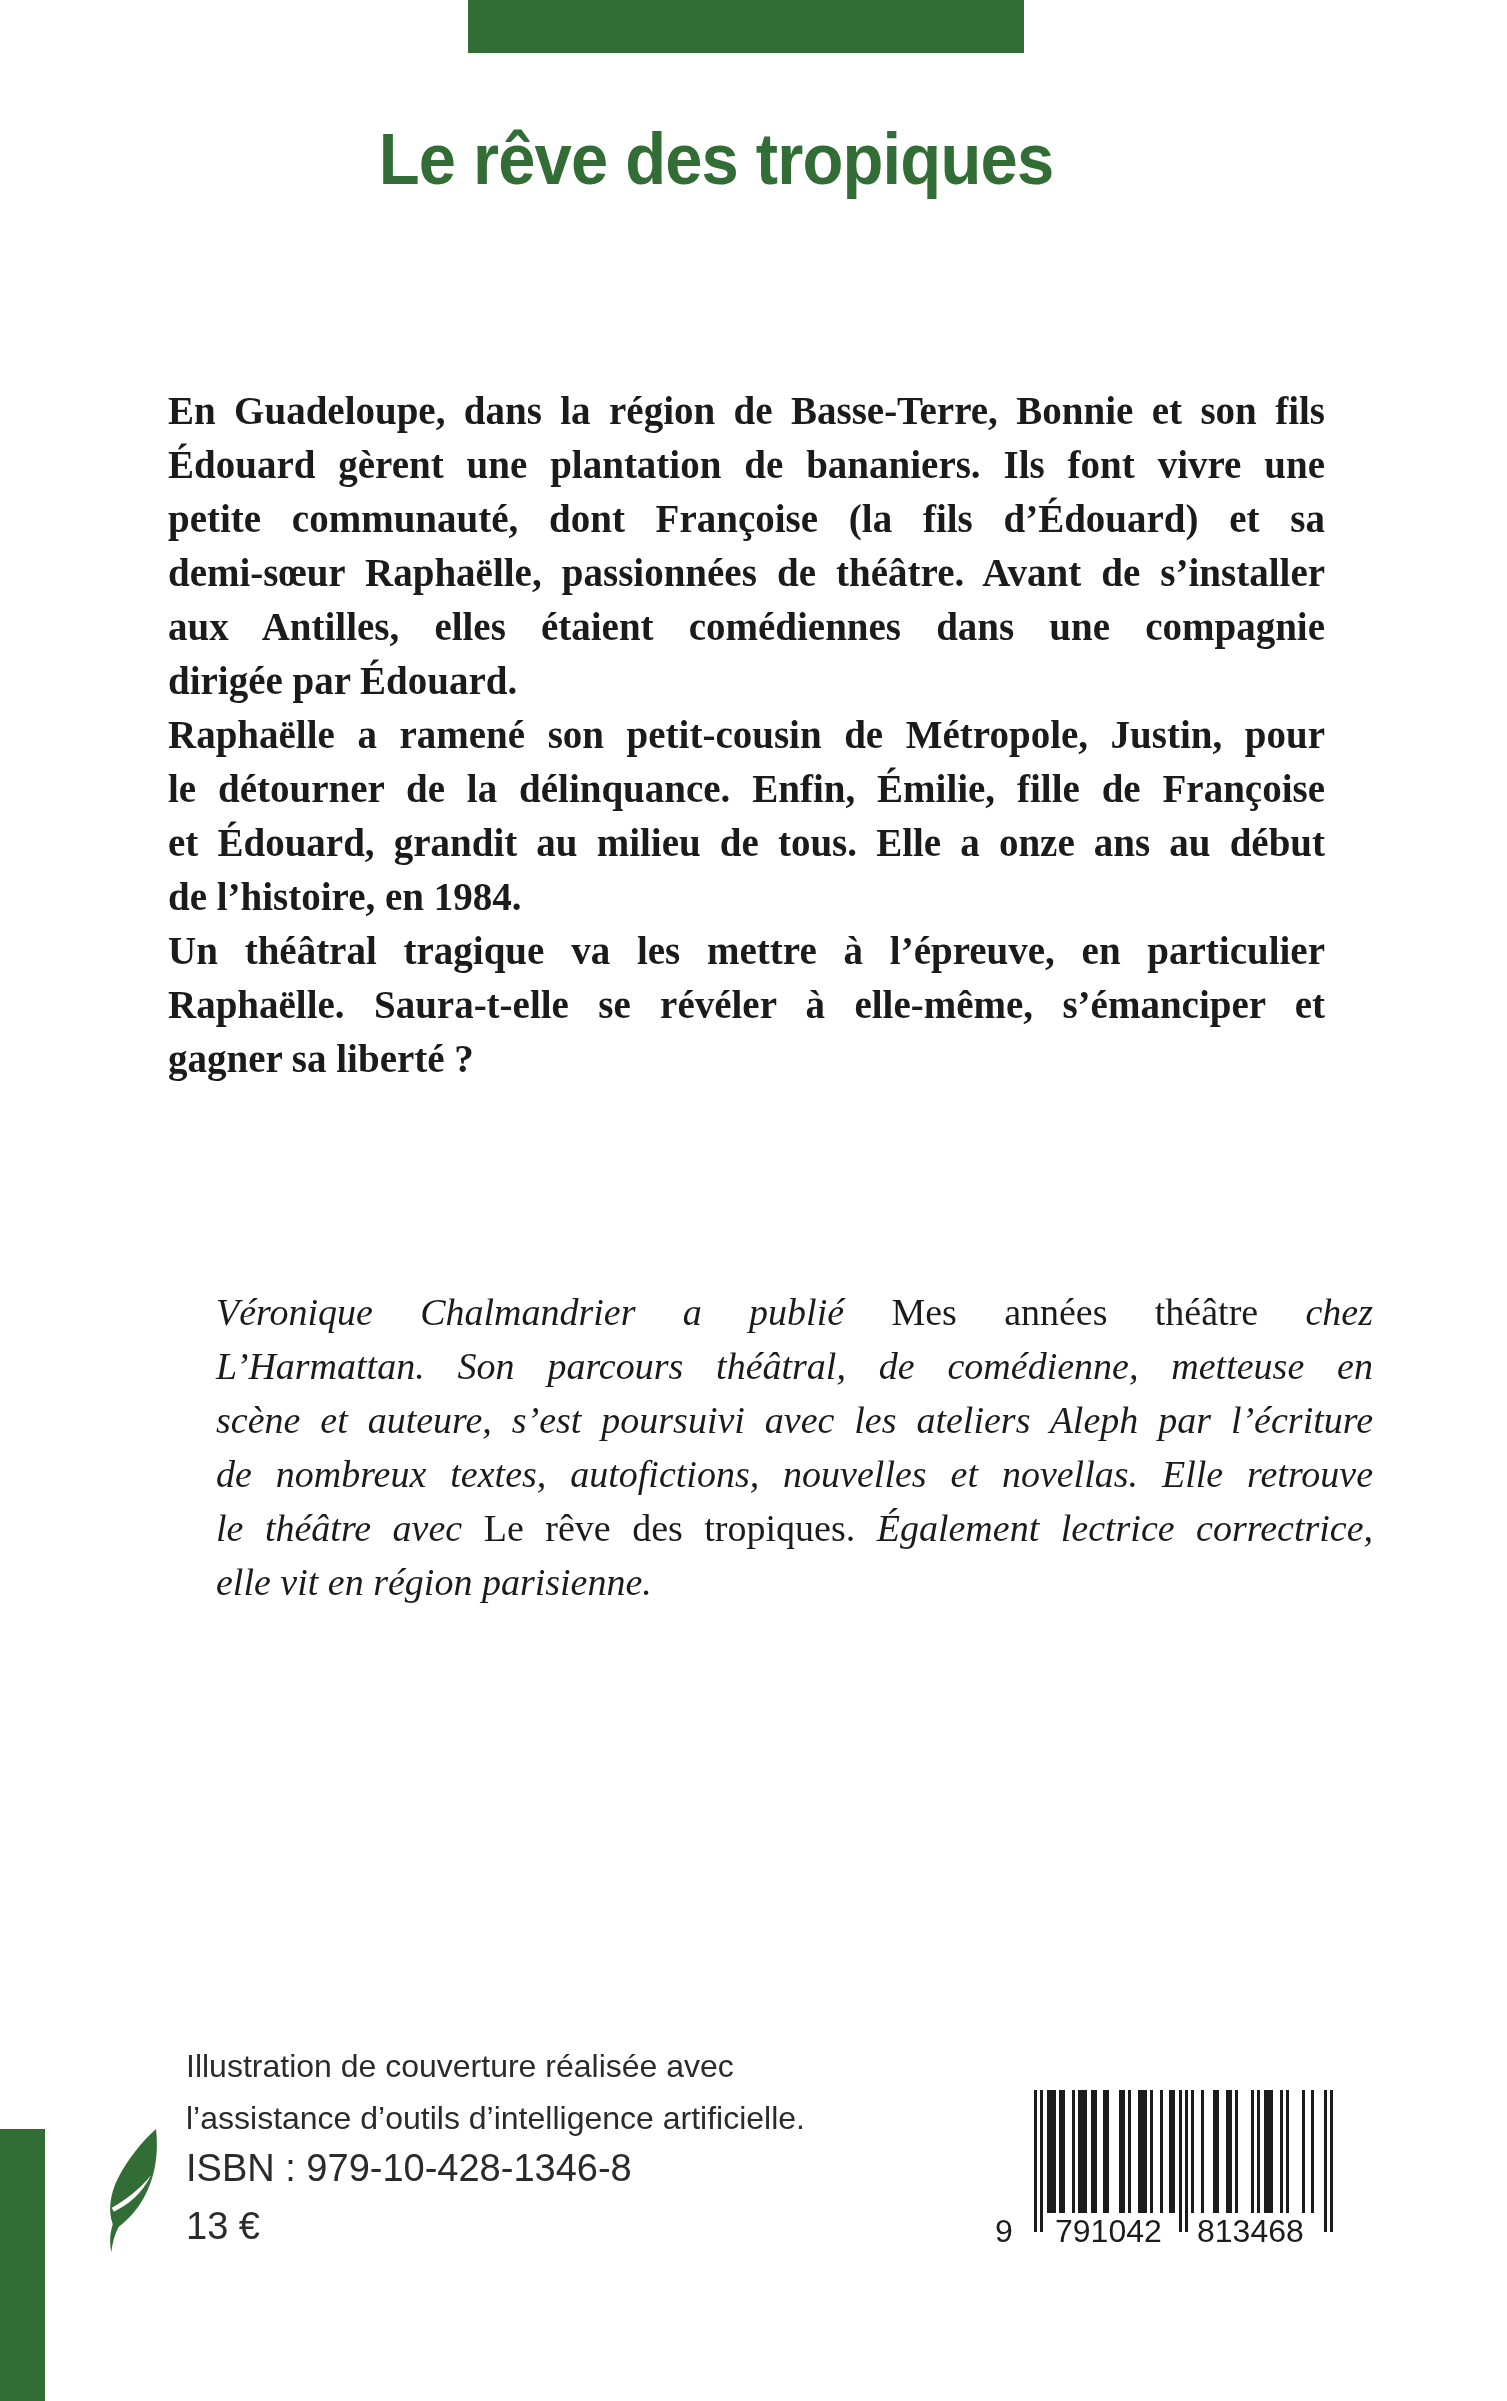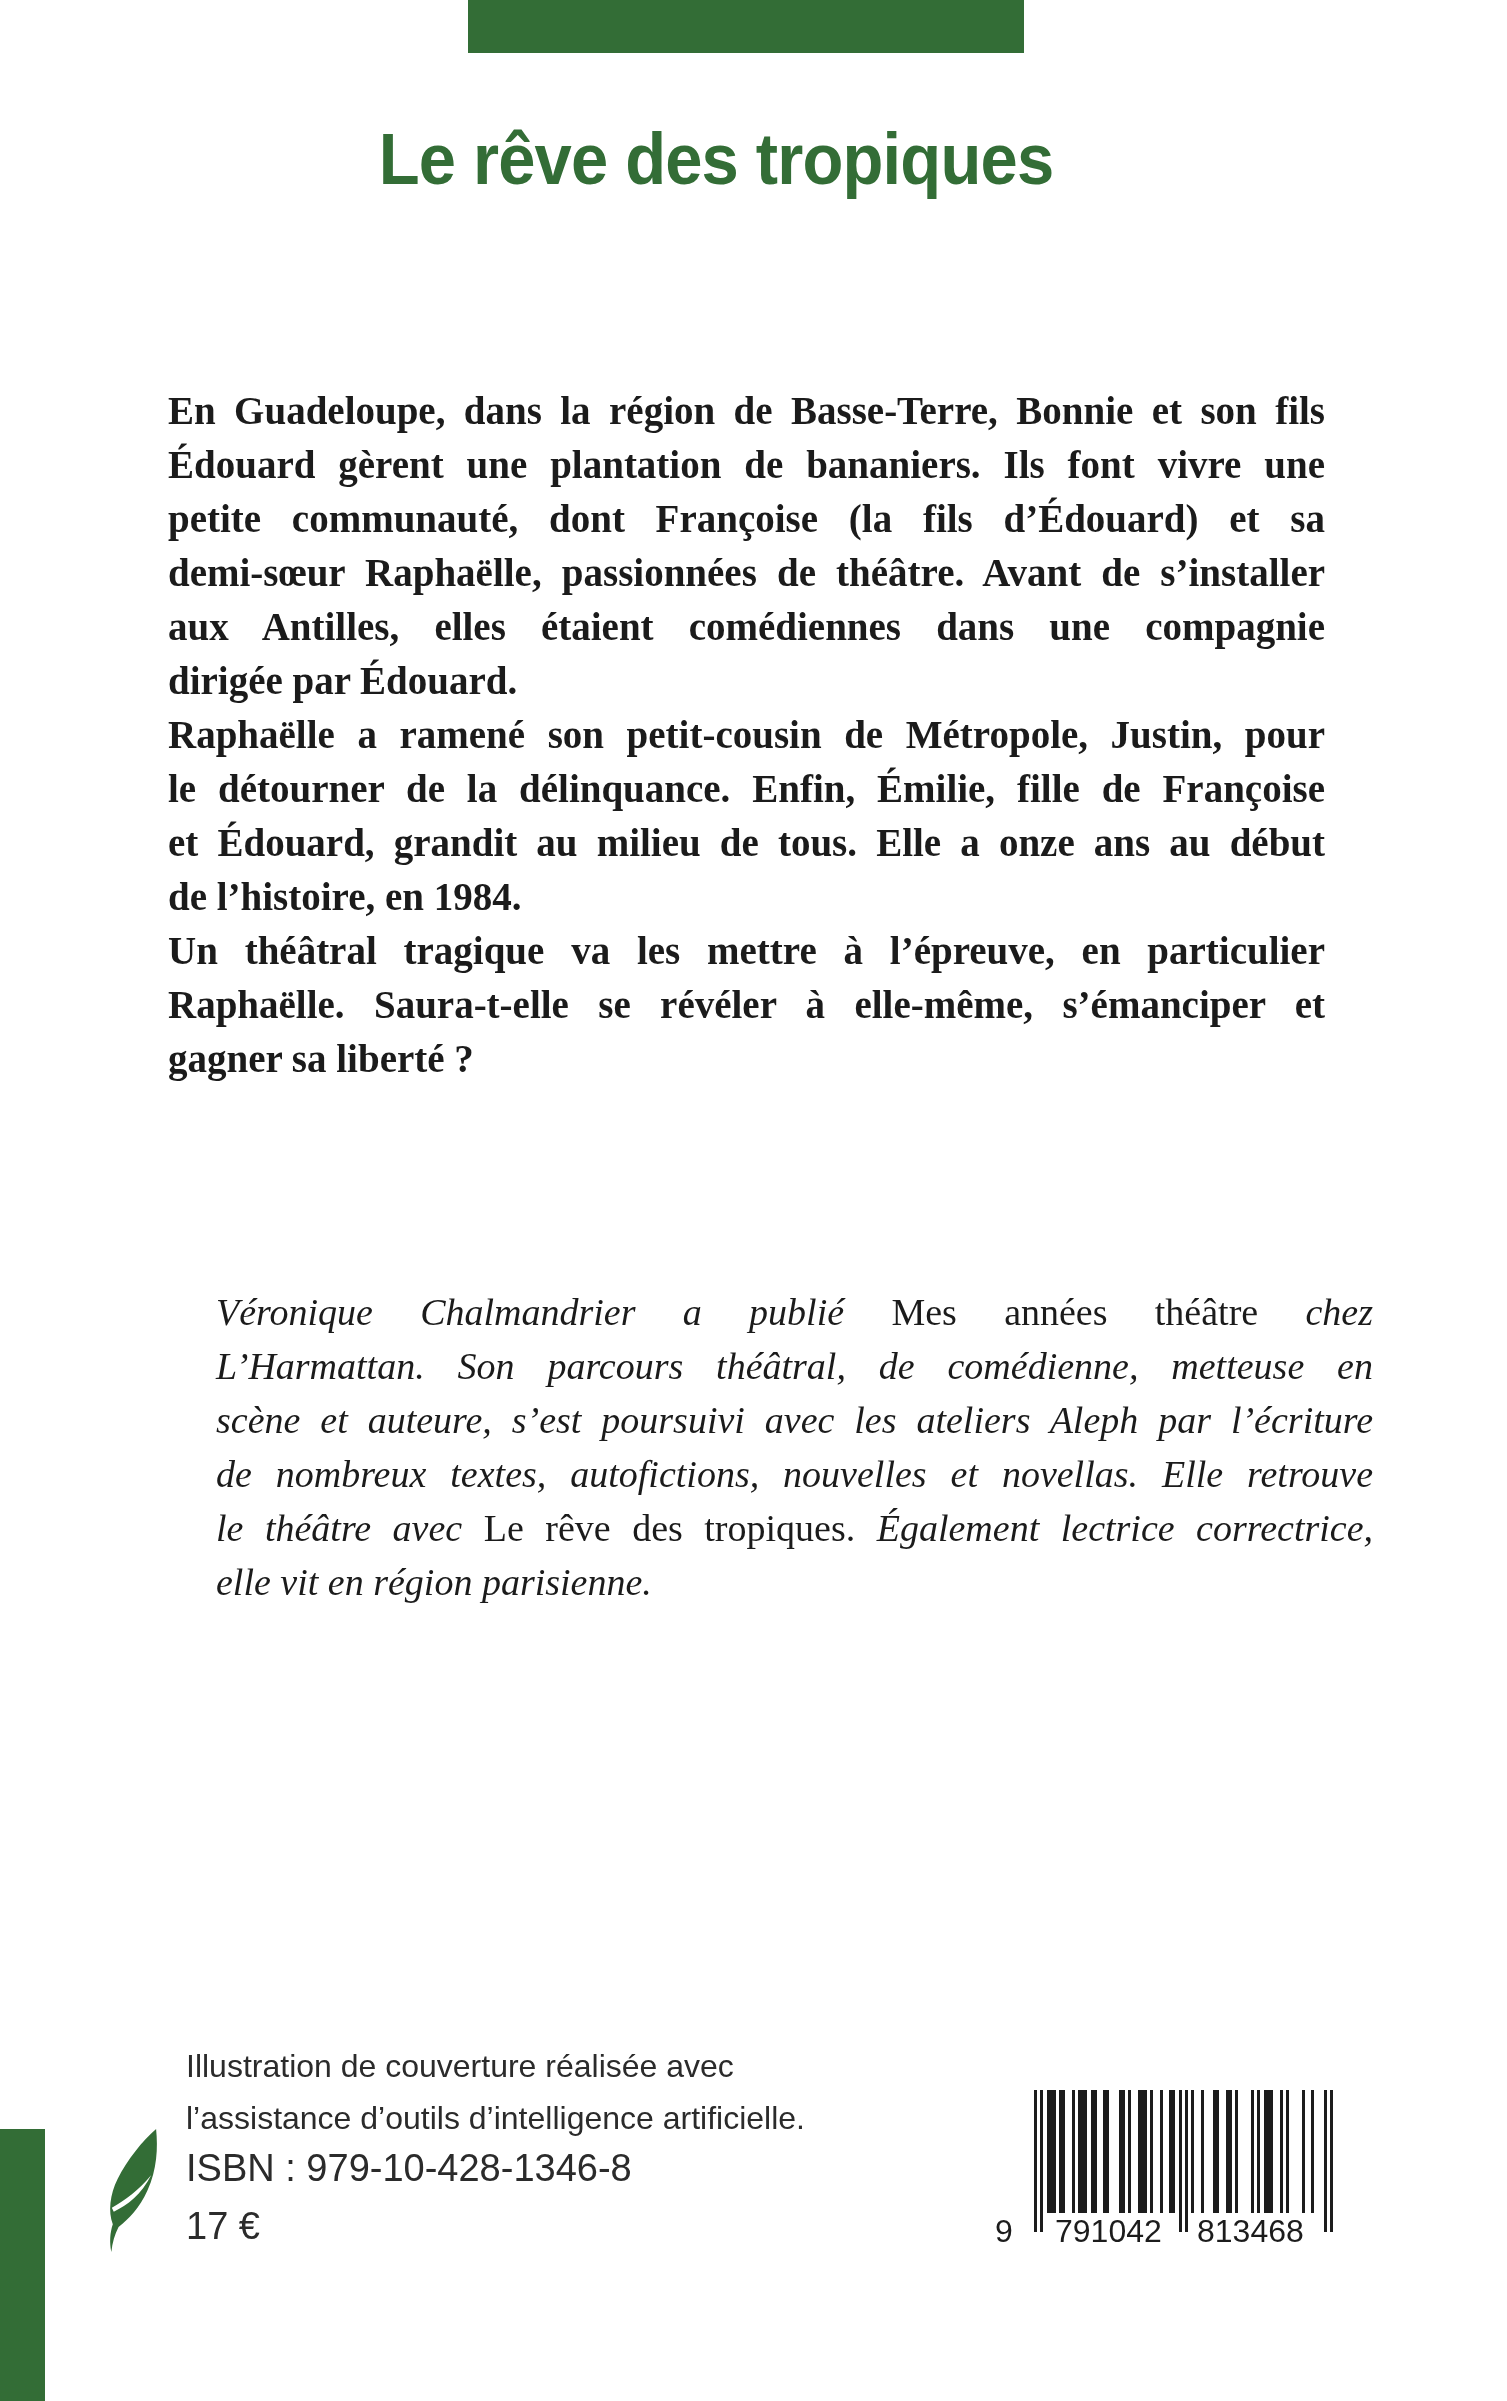--- a/index.html
+++ b/index.html
@@ -96,21 +96,21 @@
       <div class="jline"><span>le théâtre avec </span><span class="roman">Le rêve des tropiques. </span><span>Également lectrice correctrice,</span></div>
       <div class="jline last"><span>elle vit en région parisienne.</span></div>
     </div>
 
   <div class="credit">
     <div>Illustration de couverture réalisée avec</div>
     <div>l’assistance d’outils d’intelligence artificielle.</div>
   </div>
 
   <div class="isbn">ISBN : 979-10-428-1346-8</div>
-  <div class="price">17 €</div>
+  <div class="price">13 €</div>
 
   <div class="spine-strip" style="background: rgb(51, 109, 54);"></div>
 
   <svg class="feather" viewBox="0 0 64 132" xmlns="http://www.w3.org/2000/svg">
     <path class="feather-body" d="M56 2 C58 22 57 44 47 66 C39 84 27 96 17 104 C13 112 10.5 120 9.5 130 C7.5 120 8 110 11 101 C6 88 8 70 16 54 C26 34 42 14 56 2 Z" fill="#336d36"></path>
     <path d="M10 84 C24 76 38 66 51 50 C41 70 26 82 12 88 Z" fill="#ffffff"></path>
   </svg>
 
   <div class="barcode">
     <div class="bars">

